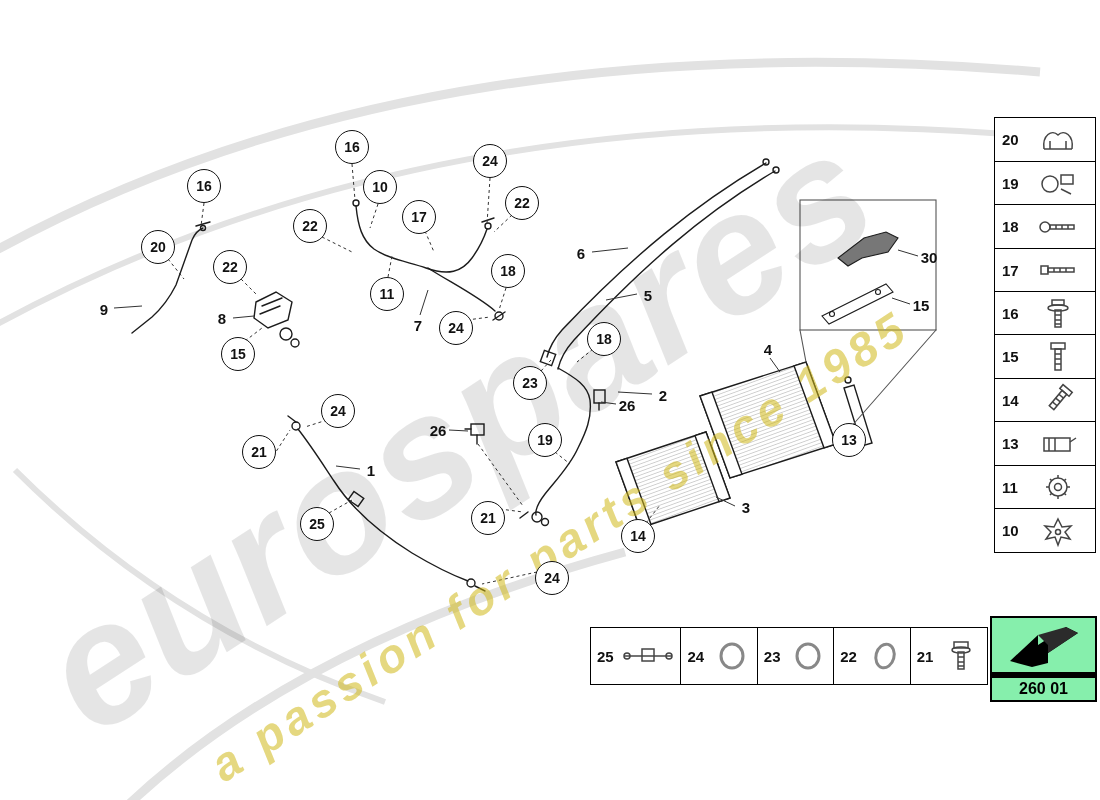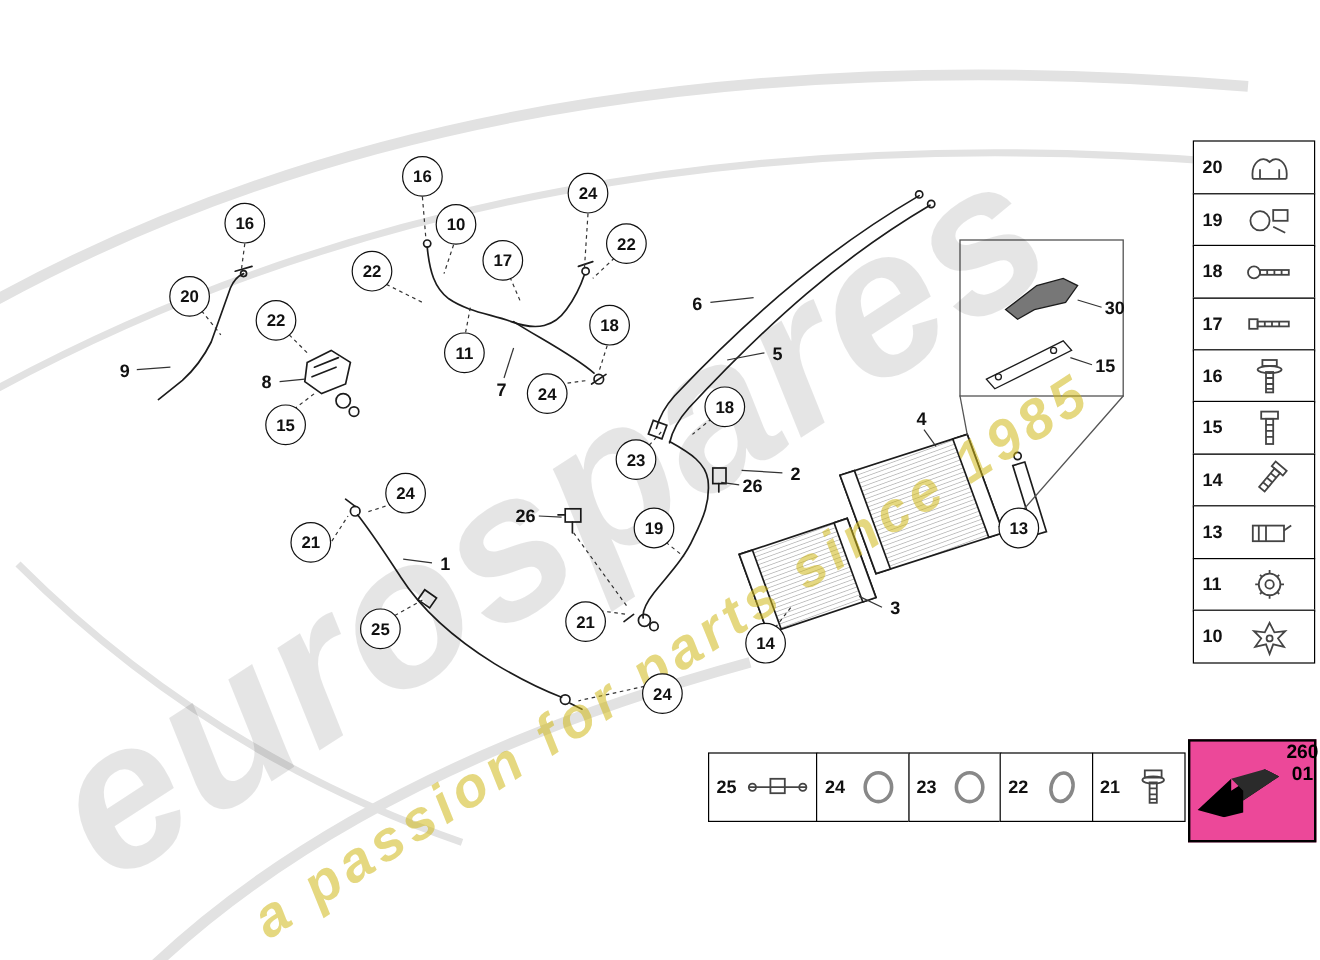--- a/index.html
+++ b/index.html
@@ -29,21 +29,21 @@
   .side-row .icon{flex:1;display:flex;align-items:center;justify-content:center;}
   
   #legend{position:absolute;left:590px;top:627px;display:flex;}
   .leg-cell{box-sizing:border-box;width:78px;height:58px;border:1.6px solid #000;margin-left:-1.6px;
             background:#fff;display:flex;align-items:center;padding:0 3px 0 6px;cursor:pointer;}
   .leg-cell:first-child{margin-left:0;width:92px;}
   .leg-cell .num{font-size:15px;font-weight:bold;color:#111;width:22px;}
   .leg-cell .icon{flex:1;display:flex;align-items:center;justify-content:center;}
   
   #codebox{position:absolute;left:990px;top:616px;width:107px;height:86px;border:2px solid #000;
-           background:#ec4899;box-sizing:border-box;display:flex;flex-direction:row;}
+           background:#86efac;box-sizing:border-box;display:flex;flex-direction:column;}
   #codebox .arrowarea{flex:1;display:flex;align-items:center;justify-content:center;}
   #codebox .bar{height:6px;background:#000;margin:0 0 1px 0;}
   #codebox .code{font-size:16px;font-weight:bold;text-align:center;padding:1px 0 2px 0;color:#000;}
 </style>
 </head>
 <body>
 
 <div id="canvas">
 
   <svg class="art" width="1100" height="800" viewBox="0 0 1100 800">

